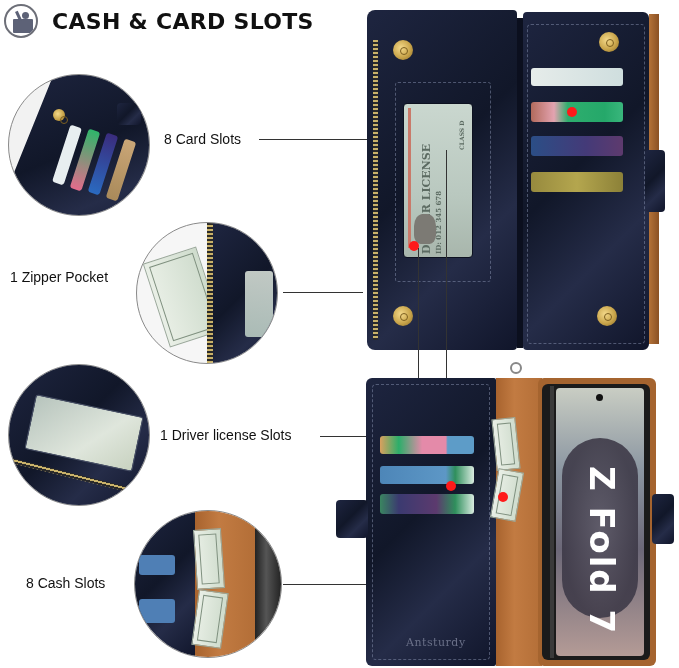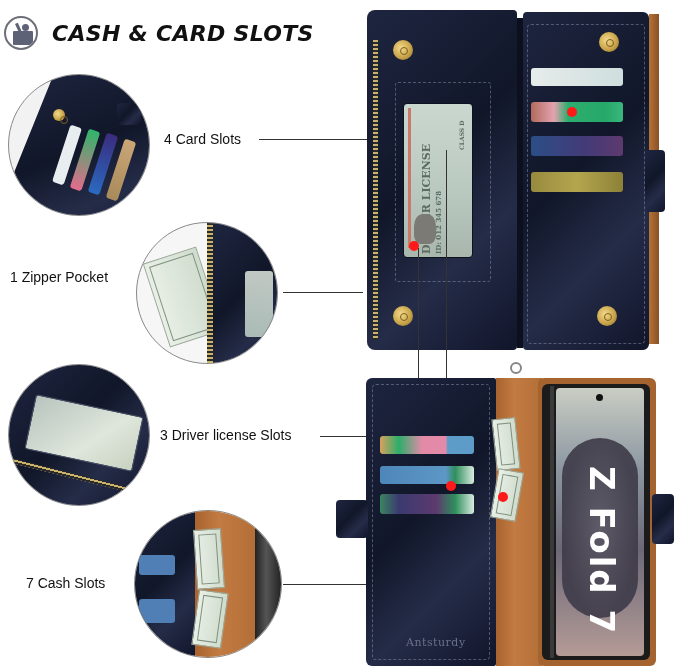--- a/index.html
+++ b/index.html
@@ -1,20 +1,20 @@
 <!DOCTYPE html>
 <html><head>
 <meta charset="utf-8">
 <style>
   * { box-sizing: border-box; margin: 0; padding: 0; }
   html, body { width: 679px; height: 668px; background: #ffffff; overflow: hidden; }
   body { position: relative; font-family: "Liberation Sans", sans-serif; color: #111; }
 
   
-  .header { position: absolute; left: 4px; top: 14px; height: 38px; display: flex; align-items: center; font-style: italic; }
+  .header { position: absolute; left: 4px; top: 2px; height: 38px; display: flex; align-items: center; }
   .header-icon { width: 34px; height: 34px; border-radius: 50%; border: 2px solid #6d6f78; background: #fff; position: relative; overflow: hidden; }
   .header-icon .wallet { position: absolute; left: 7px; top: 13px; width: 20px; height: 14px; background: #5d6277; border-radius: 1px; }
   .header-icon .wallet:before { content: ""; position: absolute; left: 4px; top: -8px; width: 3px; height: 10px; background: #5d6277; transform: rotate(-25deg); }
   .header-icon .wallet:after { content: ""; position: absolute; left: 9px; top: -7px; width: 7px; height: 7px; background: #5d6277; border-radius: 50%; }
   .header-title { margin-left: 14px; font-size: 22px; font-weight: 900; letter-spacing: 0.3px; color: #111; font-family: "DejaVu Sans", sans-serif; font-weight: bold; }
 
   
   .label { position: absolute; font-size: 14px; color: #111; white-space: nowrap; }
   .leader { position: absolute; background: #333; }
 
@@ -55,54 +55,54 @@
 <div class="circle" style="left:8px; top:74px; width:142px; height:142px; background:#f2f2f2;">
   <div class="leather" style="position:absolute; left:20px; top:-10px; width:150px; height:170px; transform:rotate(22deg); border-radius:8px;"></div>
   <div class="snap" style="left:44px; top:34px; width:12px; height:12px;"></div>
   <div class="card" style="left:52px; top:50px; width:12px; height:60px; background:#e8eef0; transform:rotate(18deg);"></div>
   <div class="card" style="left:70px; top:54px; width:12px; height:62px; background:linear-gradient(180deg,#2fb56a,#e36c8c); transform:rotate(18deg);"></div>
   <div class="card" style="left:88px; top:58px; width:12px; height:62px; background:linear-gradient(180deg,#3a2c7d,#2a6ac0); transform:rotate(18deg);"></div>
   <div class="card" style="left:106px; top:64px; width:12px; height:62px; background:linear-gradient(180deg,#caa677,#a98a5a); transform:rotate(18deg);"></div>
   <div class="leather" style="position:absolute; left:108px; top:28px; width:24px; height:22px; border-radius:4px;"></div>
 </div>
 
-<div class="label" style="left:164px; top:131px;">4 Card Slots</div>
+<div class="label" style="left:164px; top:131px;">8 Card Slots</div>
 <div class="leader" style="left:259px; top:139px; width:360px; height:1px;"></div>
 <div class="leader" style="left:566px; top:113px; width:1px; height:27px;"></div>
 
 <div class="circle" style="left:136px; top:222px; width:142px; height:142px;">
   <div class="bill" style="left:18px; top:30px; width:56px; height:88px; transform:rotate(-18deg);"></div>
   <div class="zipper" style="left:70px; top:0px; width:6px; height:142px;"></div>
   <div class="leather" style="position:absolute; left:76px; top:0; width:80px; height:142px;"></div>
   <div class="card" style="left:108px; top:48px; width:28px; height:66px; background:linear-gradient(180deg,#d4dcd5,#b9cbc2); opacity:0.9;"></div>
 </div>
 
 <div class="label" style="left:10px; top:269px;">1 Zipper Pocket</div>
 <div class="leader" style="left:283px; top:292px; width:80px; height:1px;"></div>
 
 <div class="circle" style="left:8px; top:364px; width:142px; height:142px;">
   <div class="leather" style="position:absolute; left:0; top:0; width:142px; height:142px;"></div>
   <div class="card" style="left:20px; top:40px; width:110px; height:56px; background:linear-gradient(135deg,#b7c4bd,#dfe6dc 60%,#c8d2c0); transform:rotate(12deg); border:1px solid #4a5268;"></div>
   <div class="zipper" style="left:0; top:110px; width:142px; height:5px; transform:rotate(14deg);"></div>
 </div>
 
-<div class="label" style="left:160px; top:427px;">3 Driver license Slots</div>
+<div class="label" style="left:160px; top:427px;">1 Driver license Slots</div>
 <div class="leader" style="left:320px; top:436px; width:100px; height:1px;"></div>
 
 <div class="circle" style="left:134px; top:510px; width:148px; height:148px;">
   <div class="leather" style="position:absolute; left:0; top:0; width:60px; height:148px;"></div>
   <div class="card" style="left:4px; top:44px; width:36px; height:20px; background:#4f7fb5;"></div>
   <div class="card" style="left:4px; top:88px; width:36px; height:24px; background:#4f7fb5;"></div>
   <div class="tan" style="position:absolute; left:60px; top:0; width:60px; height:148px;"></div>
   <div class="bill" style="left:60px; top:18px; width:28px; height:60px; transform:rotate(-4deg);"></div>
   <div class="bill" style="left:60px; top:80px; width:30px; height:56px; transform:rotate(8deg);"></div>
   <div style="position:absolute; left:120px; top:0; width:28px; height:148px; background:linear-gradient(90deg,#222,#555 40%,#1d1d1d);"></div>
 </div>
 
-<div class="label" style="left:26px; top:575px;">7 Cash Slots</div>
+<div class="label" style="left:26px; top:575px;">8 Cash Slots</div>
 <div class="leader" style="left:283px; top:584px; width:220px; height:1px;"></div>
 <div class="leader" style="left:496px; top:484px; width:1px; height:101px;"></div>
 
 <div style="position:absolute; left:367px; top:10px; width:300px; height:340px;">
 
   <div class="leather" style="position:absolute; left:0; top:0; width:150px; height:340px; border-radius:8px 4px 4px 8px;"></div>
   <div class="zipper" style="position:absolute; left:6px; top:30px; width:5px; height:300px;"></div>
   <div class="snap" style="left:26px; top:30px;"></div>
   <div class="snap" style="left:26px; top:296px;"></div>
   <div class="leather-stitch" style="position:absolute; left:28px; top:72px; width:96px; height:200px; border-radius:3px;"></div>

